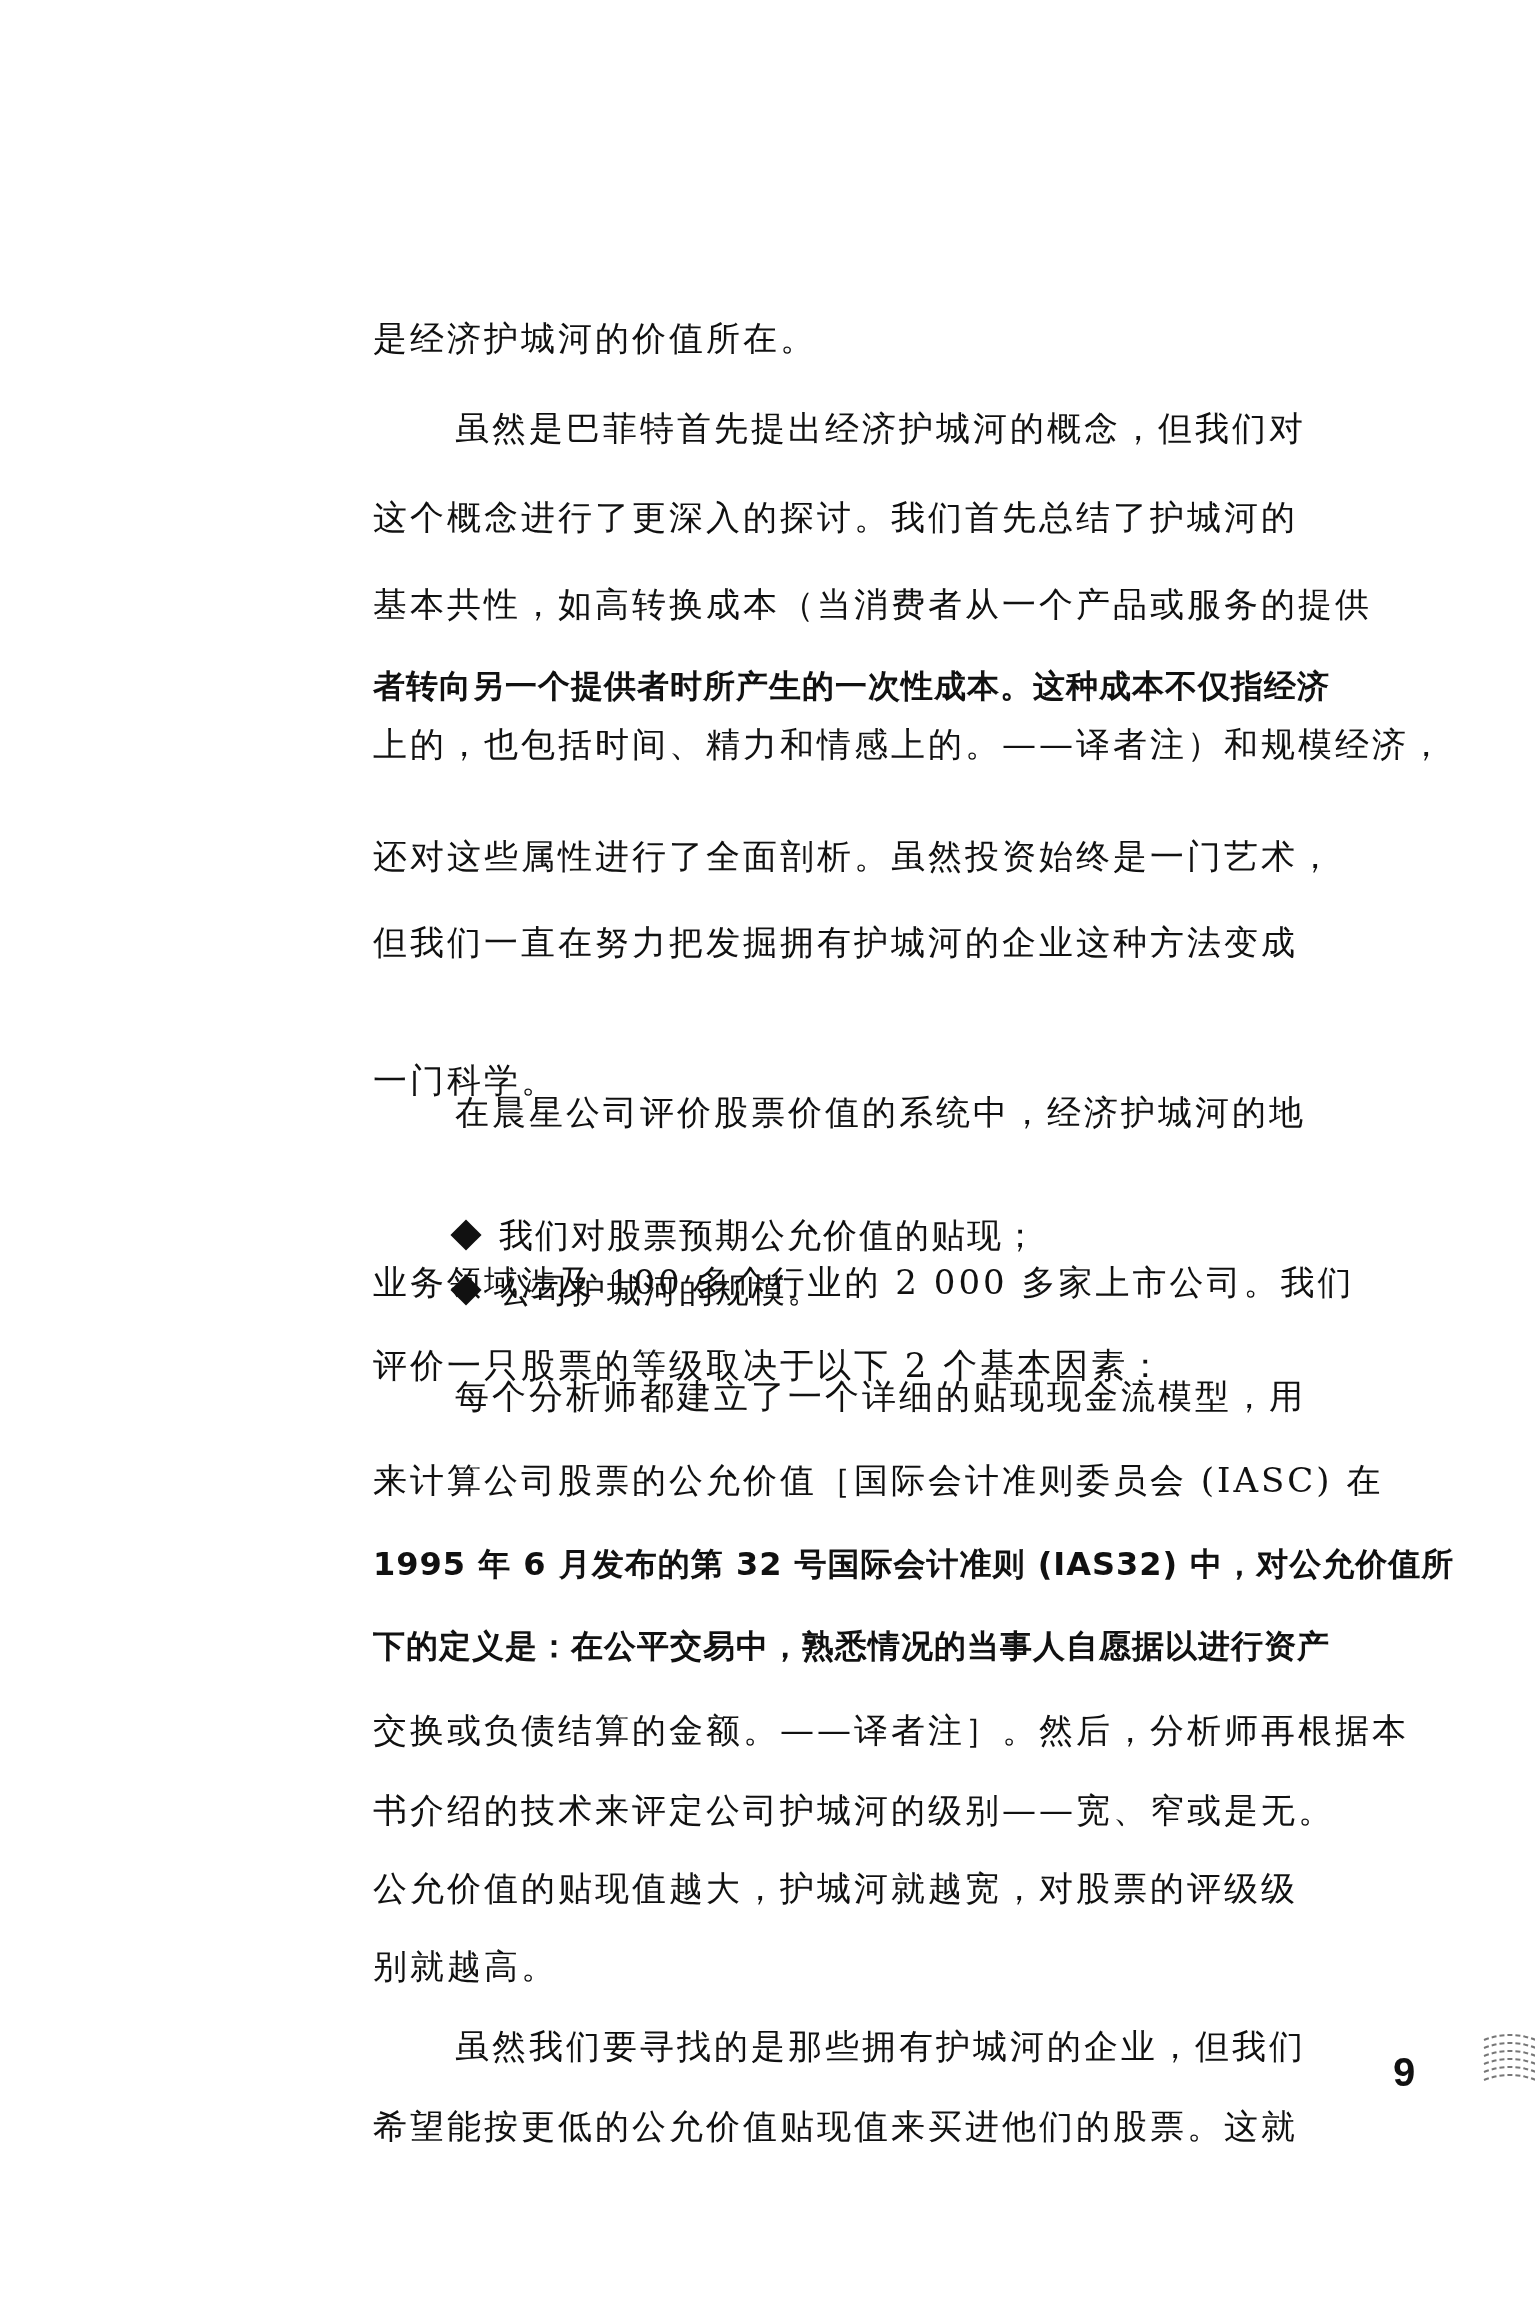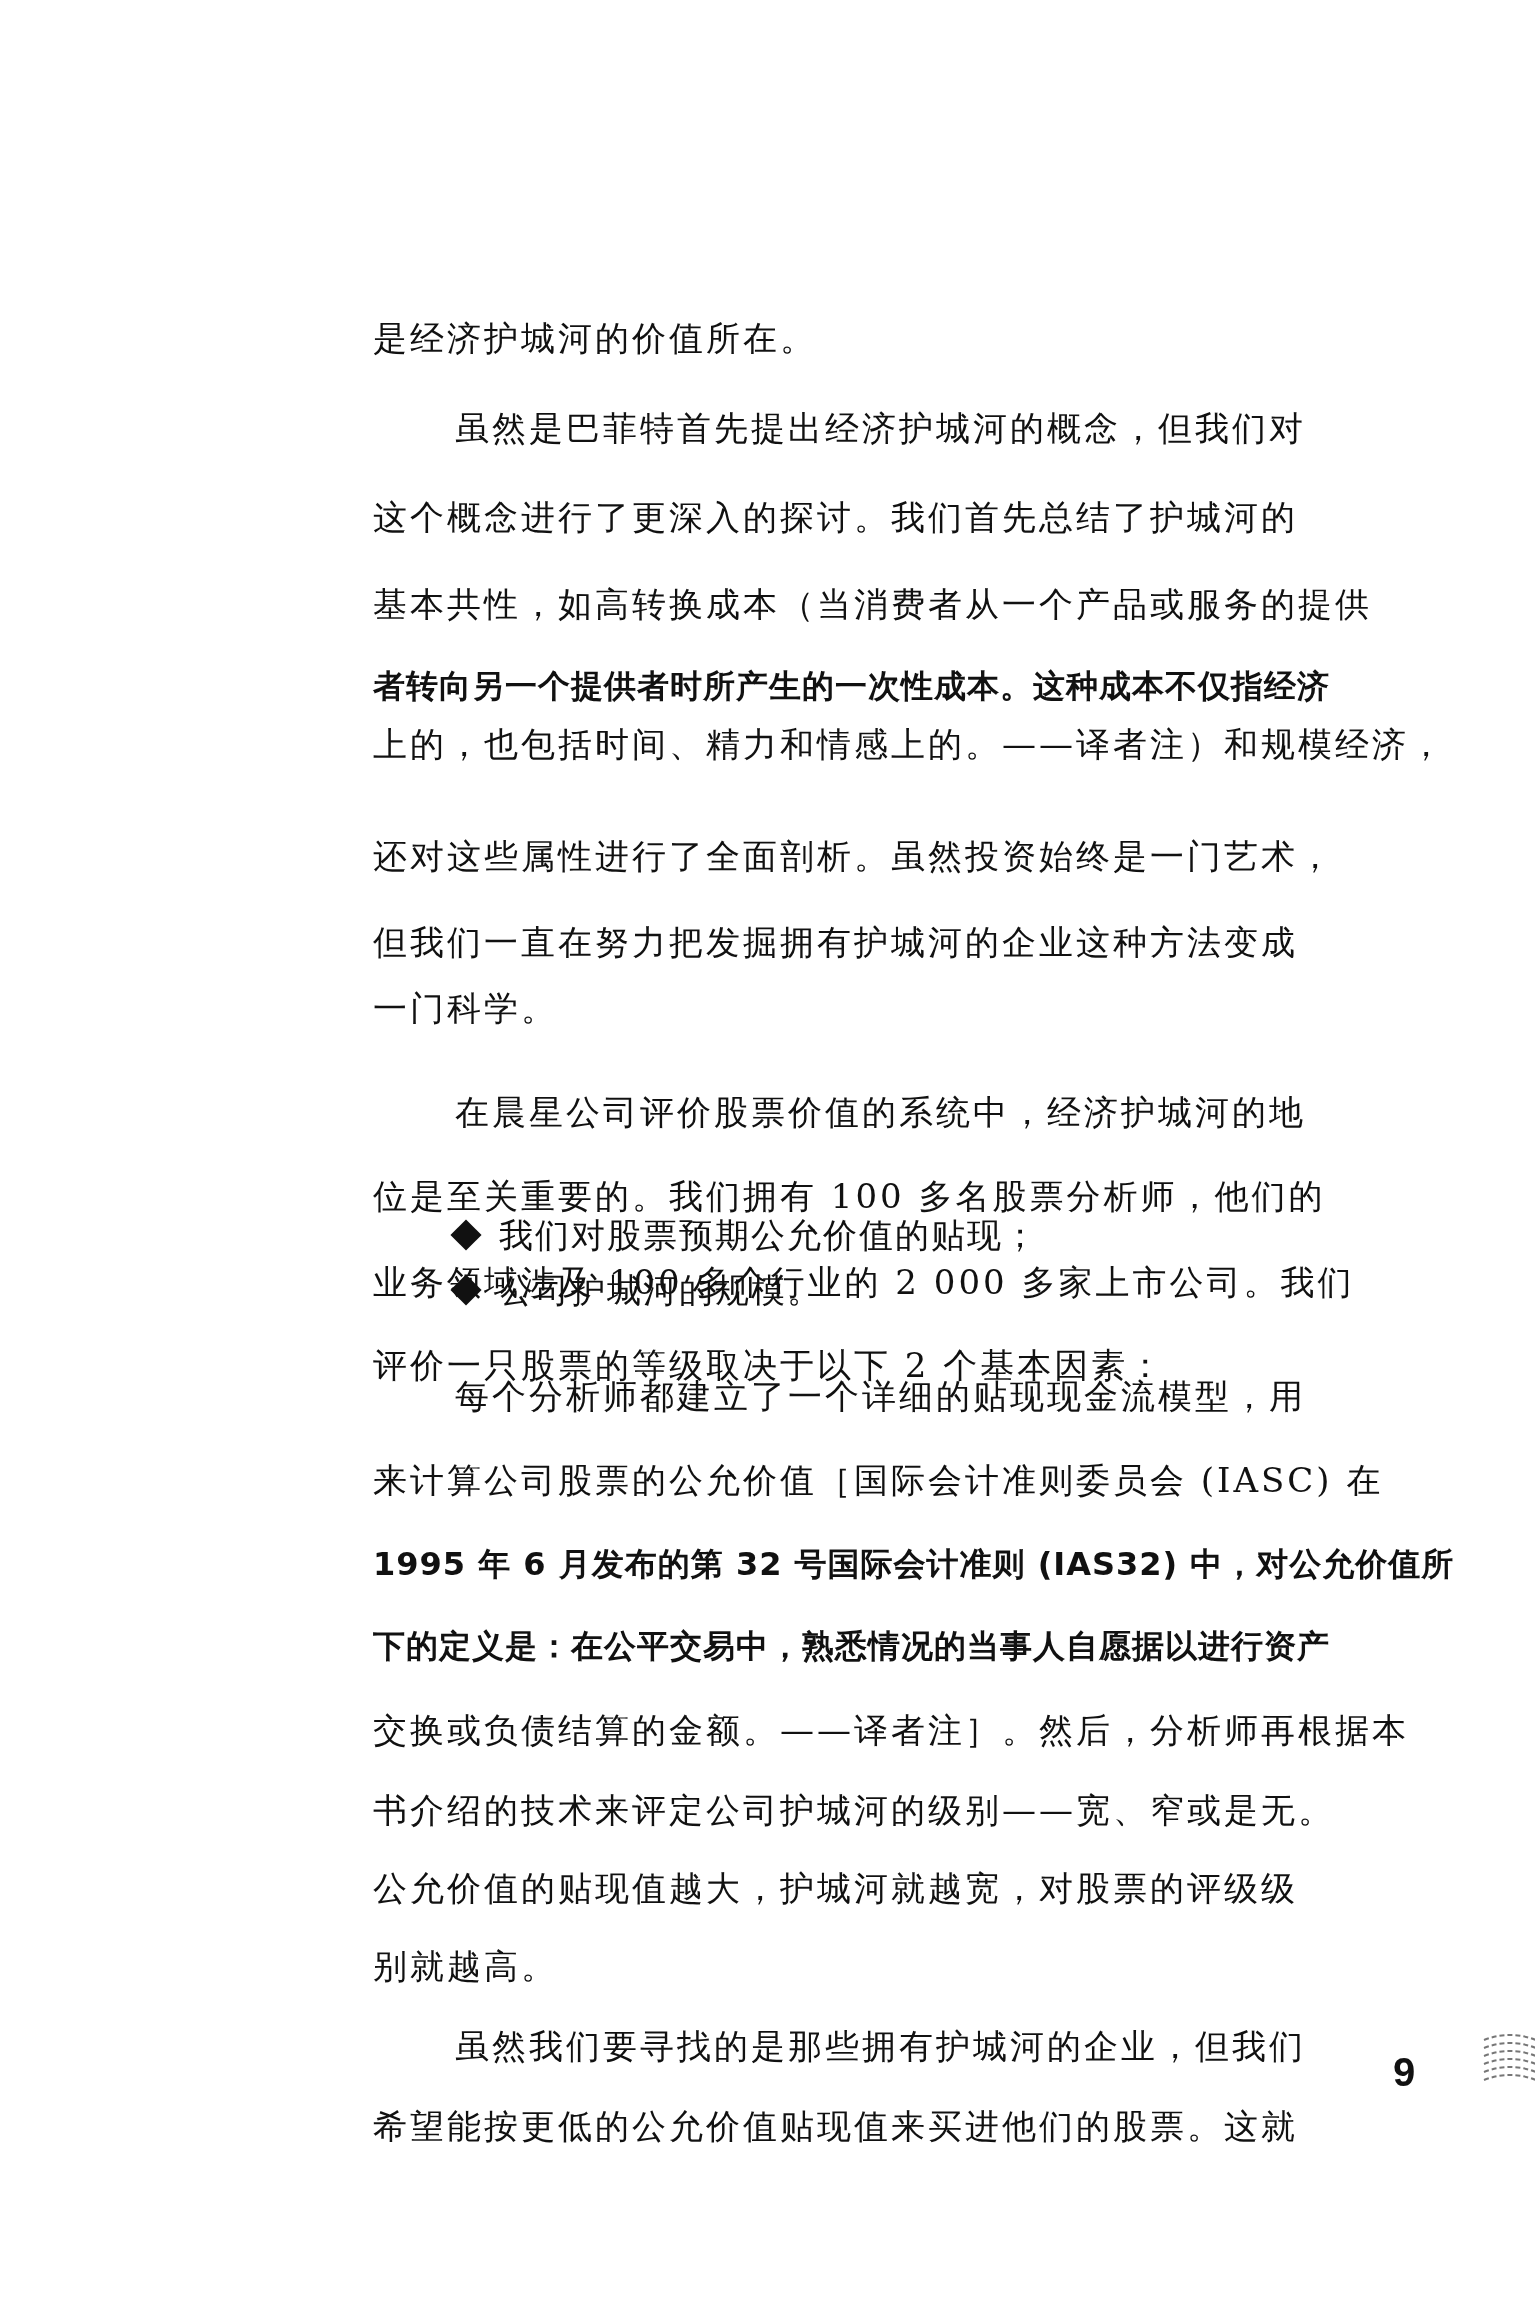--- a/index.html
+++ b/index.html
@@ -25,24 +25,23 @@
 
   <div class="line" style="top:318px">是经济护城河的价值所在。</div>
 
   <div class="line indent justify" style="top:408px">虽然是巴菲特首先提出经济护城河的概念，但我们对</div>
   <div class="line justify" style="top:497px">这个概念进行了更深入的探讨。我们首先总结了护城河的</div>
   <div class="line justify" style="top:584px">基本共性，如高转换成本（当消费者从一个产品或服务的提供</div>
   <div class="line sans justify" style="top:666px">者转向另一个提供者时所产生的一次性成本。这种成本不仅指经济</div>
   <div class="line justify" style="top:724px">上的，也包括时间、精力和情感上的。——译者注）和规模经济，</div>
   <div class="line justify" style="top:922px">但我们一直在努力把发掘拥有护城河的企业这种方法变成</div>
   <div class="line justify" style="top:836px">还对这些属性进行了全面剖析。虽然投资始终是一门艺术，</div>
-  <div class="line" style="top:988px">一门科学。</div>
+  <div class="line" style="top:1060px">一门科学。</div>
 
   <div class="line indent justify" style="top:1092px">在晨星公司评价股票价值的系统中，经济护城河的地</div>
-  <div class="line justify" style="top:1176px">位是至关重要的。我们拥有 100 多名股票分析师，他们的</div>
   <div class="line justify" style="top:1262px">业务领域涉及 100 多个行业的 2 000 多家上市公司。我们</div>
   <div class="line" style="top:1345px">评价一只股票的等级取决于以下 2 个基本因素：</div>
 
   <div class="bullet" style="top:1215px">
     <span class="glyph"></span><span>我们对股票预期公允价值的贴现；</span>
   </div>
   <div class="bullet" style="top:1270px">
     <span class="glyph"></span><span>公司护城河的规模。</span>
   </div>
 

